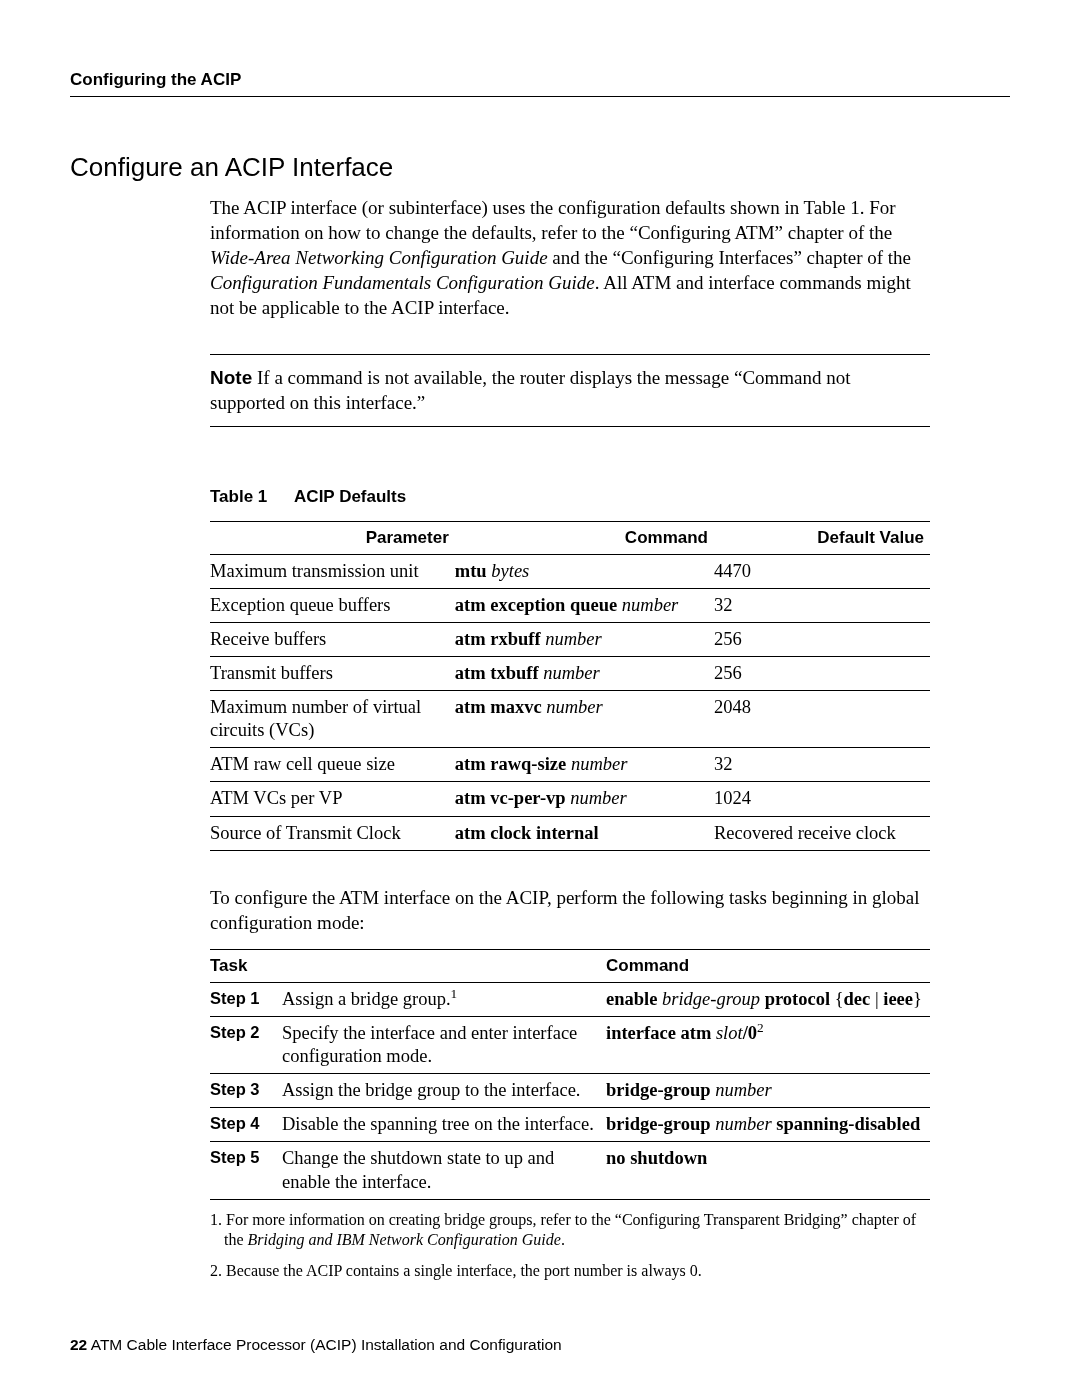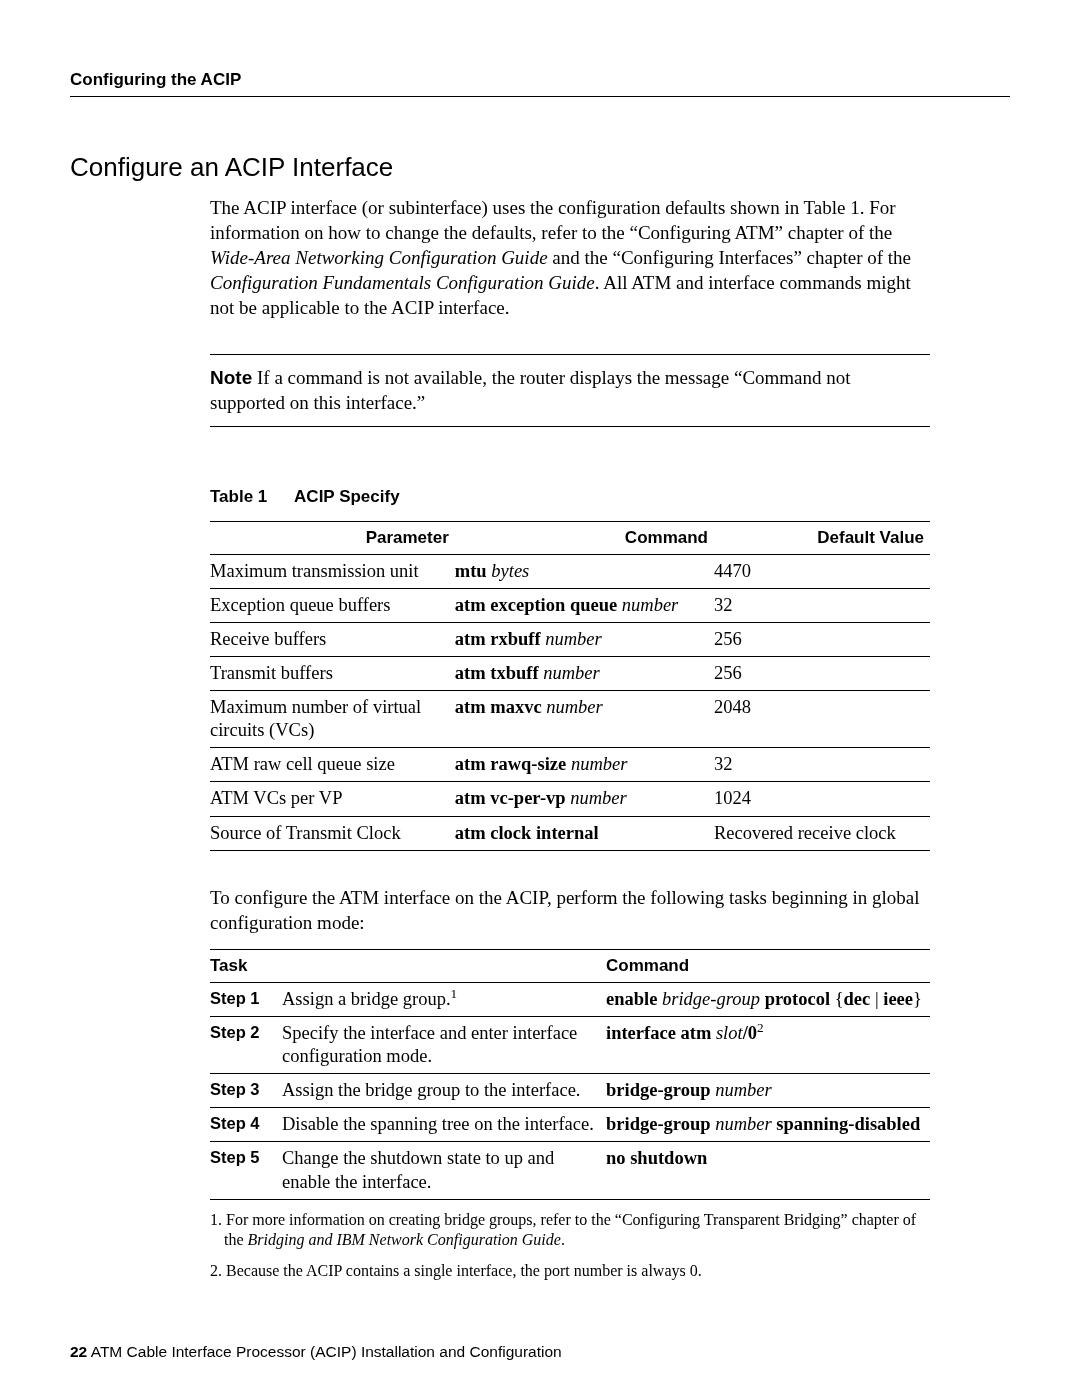--- a/index.html
+++ b/index.html
@@ -126,21 +126,21 @@
     margin-top: 8px;
   }
   .footnotes p {
     margin: 10px 0 2px 0;
     text-indent: -14px;
     padding-left: 14px;
   }
   .footer {
     position: absolute;
     left: 70px;
-    bottom: 36px;
+    bottom: 43px;
     font-family: Helvetica, Arial, sans-serif;
     font-size: 15.5px;
   }
   .footer .pnum { font-weight: 700; }
   .b { font-weight: 700; }
   .i { font-style: italic; }
   sup { font-size: 0.72em; line-height: 0; vertical-align: super; }
 </style>
 </head>
 <body>
@@ -157,21 +157,21 @@
     </p>
 
     <div class="note-block">
       <p>
         <span class="note-label">Note</span><span>   If a command is not available, the router displays the message “Command not supported on this interface.”</span>
       </p>
     </div>
 
     <div class="table-caption">
       <span class="num">Table 1</span>
-      <span>ACIP Specify</span>
+      <span>ACIP Defaults</span>
     </div>
 
     <table class="defaults">
       <colgroup>
         <col style="width:34%">
         <col style="width:36%">
         <col style="width:30%">
       </colgroup>
       <thead>
         <tr>

